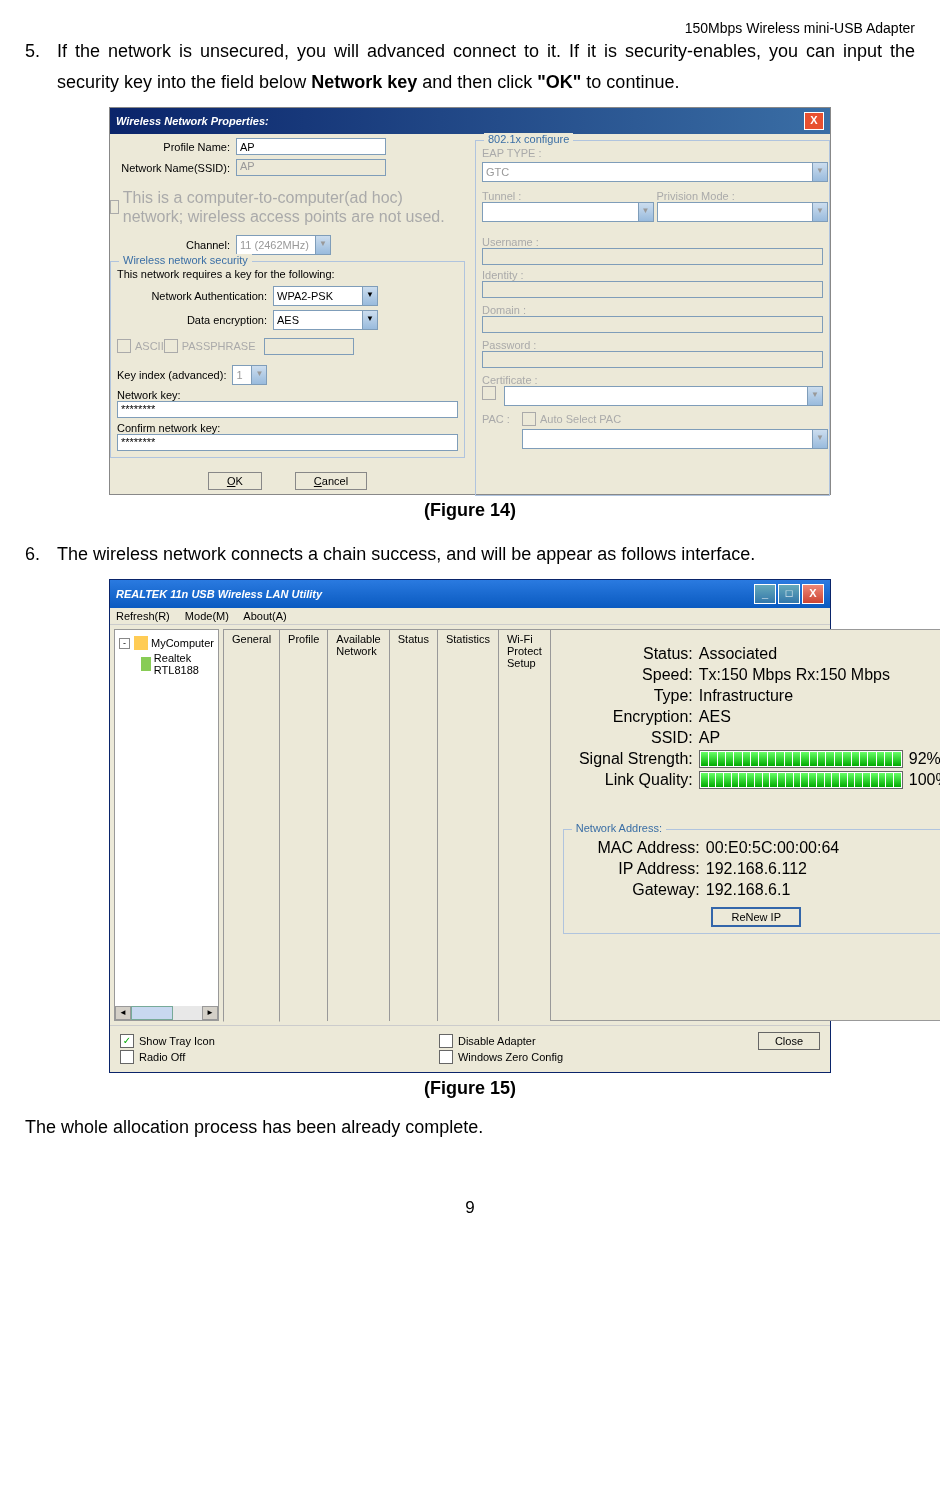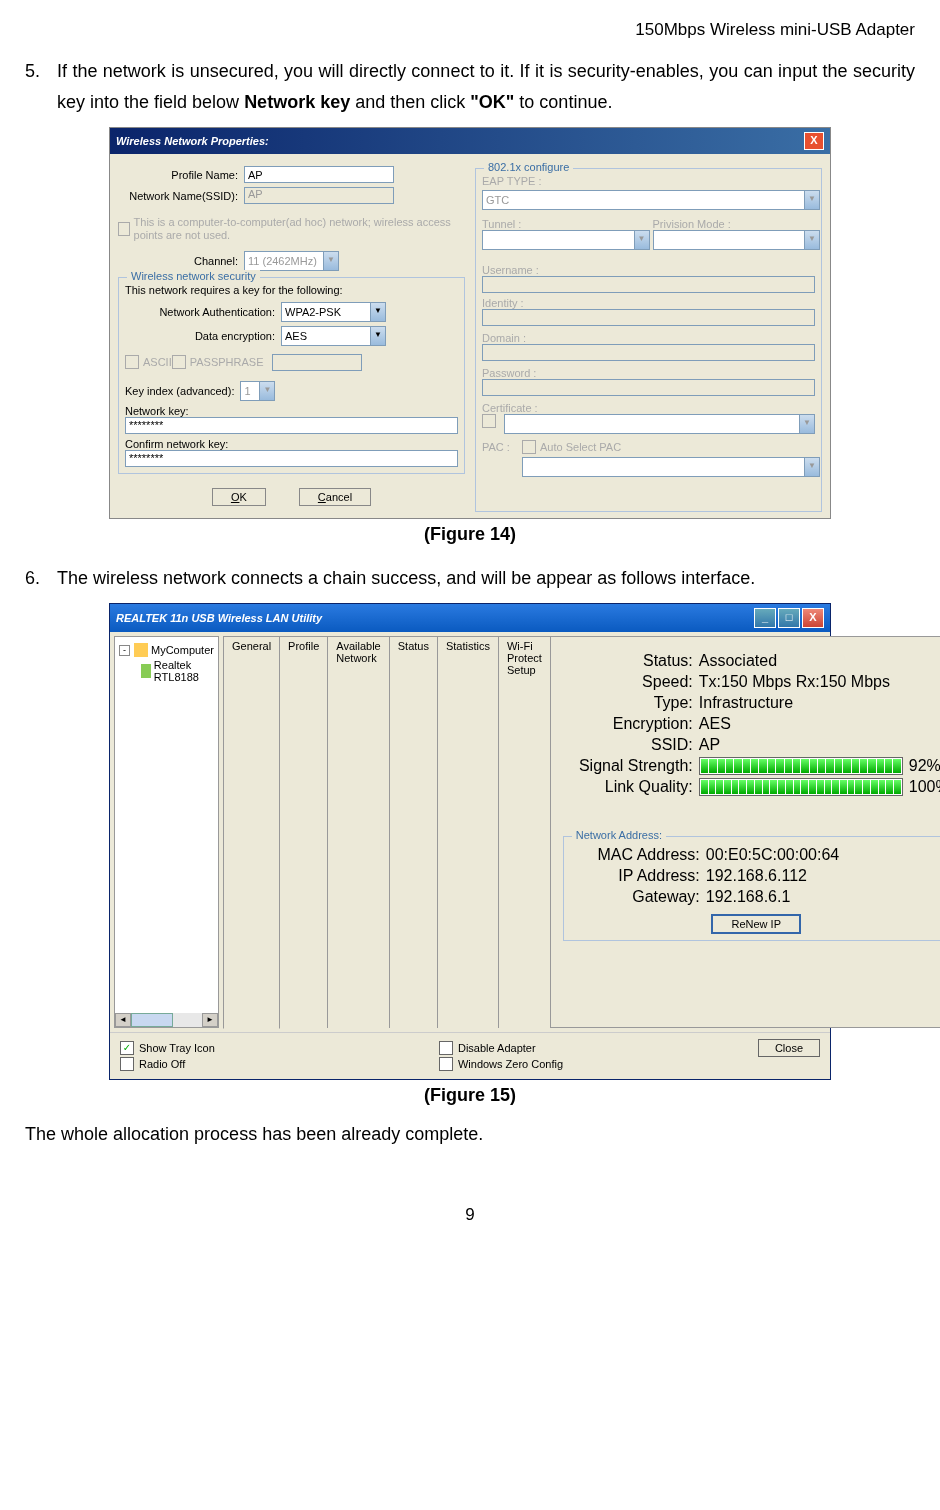--- a/index.html
+++ b/index.html
@@ -4,22 +4,22 @@
 <style>
   body {
     font-family: Arial, sans-serif;
     margin: 0;
     padding: 20px 25px;
     font-size: 18px;
     width: 890px;
   }
   .header-right {
     text-align: right;
-    font-size: 17px;
-    margin-bottom: 16px;
+    font-size: 14px;
+    margin-bottom: 0;
   }
   .step {
     display: flex;
     margin-bottom: 10px;
     line-height: 1.7;
     text-align: justify;
   }
   .step-num {
     width: 32px;
     flex-shrink: 0;
@@ -68,21 +68,20 @@
     height: 16px;
     text-align: center;
     color: white;
     font-weight: bold;
     font-size: 11px;
     line-height: 14px;
     font-style: normal;
   }
   .fig14-body {
     background: #ece9d8;
-    padding: 8px;
     display: flex;
     gap: 10px;
   }
   .fig14-col {
     flex: 1;
     font-size: 11px;
   }
   .fig14-row {
     display: flex;
     align-items: center;
@@ -348,21 +347,21 @@
   }
 </style>
 </head>
 <body>
 
 <div class="header-right">150Mbps Wireless mini-USB Adapter</div>
 
 <div class="step">
   <div class="step-num">5.</div>
   <div class="step-text">
-    <span>If the network is unsecured, you will directly connect to it. If it is security-enables, you can input the security key into the field below </span><b>Network key</b><span> and then click </span><b>"OK"</b><span> to continue.</span>
+    <span>If the network is unsecured, you will advanced connect to it. If it is security-enables, you can input the security key into the field below </span><b>Network key</b><span> and then click </span><b>"OK"</b><span> to continue.</span>
   </div>
 </div>
 
 <div class="fig14">
   <div class="fig14-titlebar">
     <span>Wireless Network Properties:</span>
     <div class="close-x">X</div>
   </div>
   <div class="fig14-body">
 
@@ -370,21 +369,21 @@
       <div class="fig14-row">
         <div class="fig14-label" style="width:120px">Profile Name:</div>
         <input class="fig14-input" style="width: 150px;" value="AP">
       </div>
       <div class="fig14-row">
         <div class="fig14-label" style="width:120px">Network Name(SSID):</div>
         <div class="fig14-input disabled" style="width:150px">AP</div>
       </div>
       <div class="fig14-row" style="margin-top:12px">
         <span class="fig14-checkbox disabled-text"></span>
-        <span class="disabled-text" style="font-size:11px;line-height:1.2">This is a computer-to-computer(ad hoc) network; wireless access points are not used.</span>
+        <span class="disabled-text" style="font-size:16px;line-height:1.2">This is a computer-to-computer(ad hoc) network; wireless access points are not used.</span>
       </div>
       <div class="fig14-row" style="margin-top:8px">
         <div class="fig14-label" style="width:120px">Channel:</div>
         <div class="fig14-select disabled" style="width:90px">
           <span>11 (2462MHz)</span>
           <span class="dropdown-btn">▼</span>
         </div>
       </div>
 
       <div class="fieldset">
@@ -491,20 +490,25 @@
 </div>
 
 <div class="fig15">
   <div class="fig15-titlebar">
     <span>REALTEK 11n USB Wireless LAN Utility</span>
     <div class="win-btns">
       <div class="win-btn">_</div>
       <div class="win-btn">□</div>
       <div class="win-btn close">X</div>
     </div>
+  </div>
+  <div class="fig15-menubar">
+    <span>Refresh(R)</span>
+    <span>Mode(M)</span>
+    <span>About(A)</span>
   </div>
   <div class="fig15-body">
     <div class="fig15-tree">
       <div class="tree-item">
         <span style="border:1px solid #888;width:9px;height:9px;text-align:center;line-height:8px;font-size:9px;margin-right:4px">-</span>
         <span class="tree-icon" style="background:#fc5"></span>
         <span>MyComputer</span>
       </div>
       <div class="tree-item" style="margin-left:22px">
         <span class="tree-icon" style="background:#8c5"></span>

